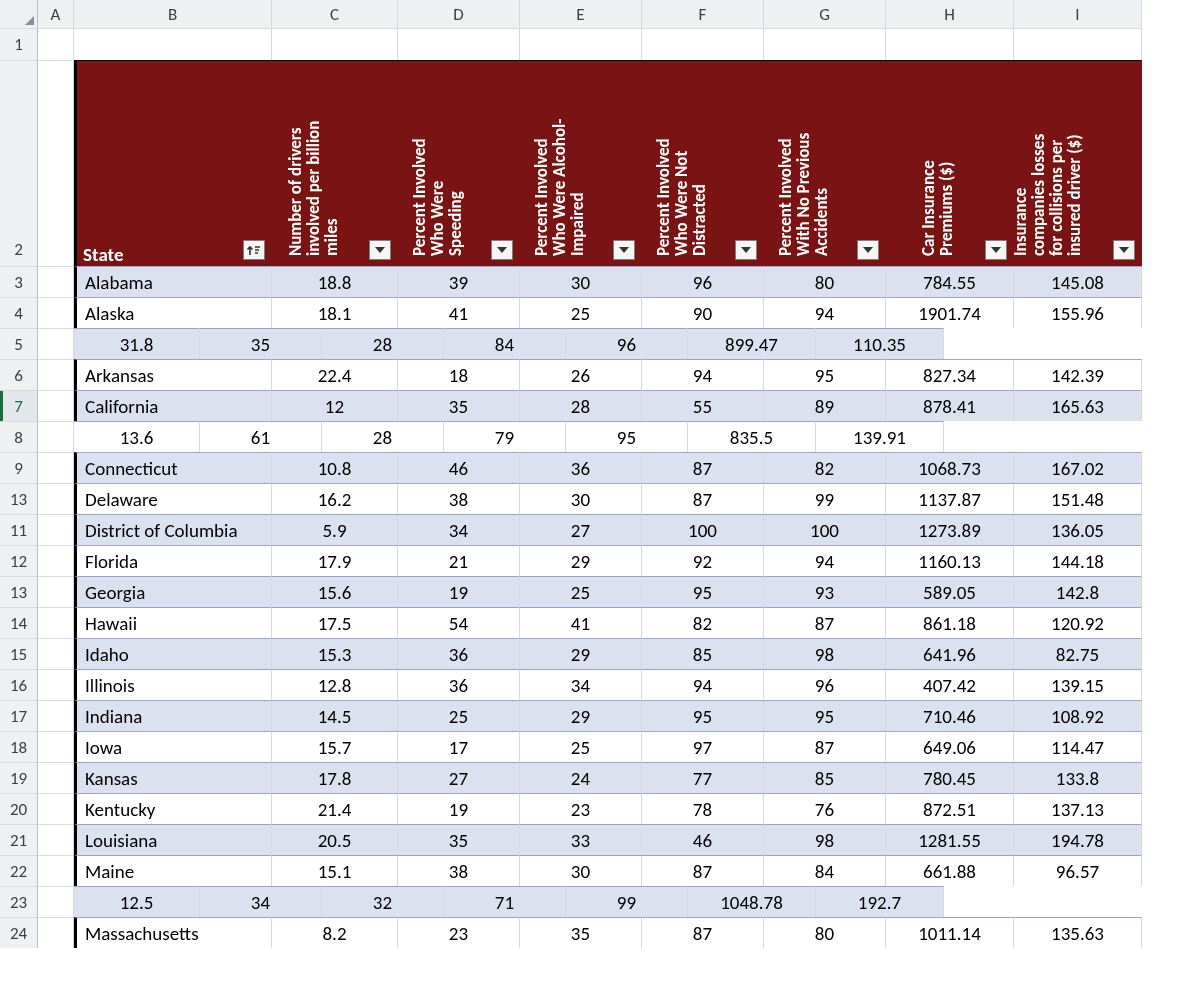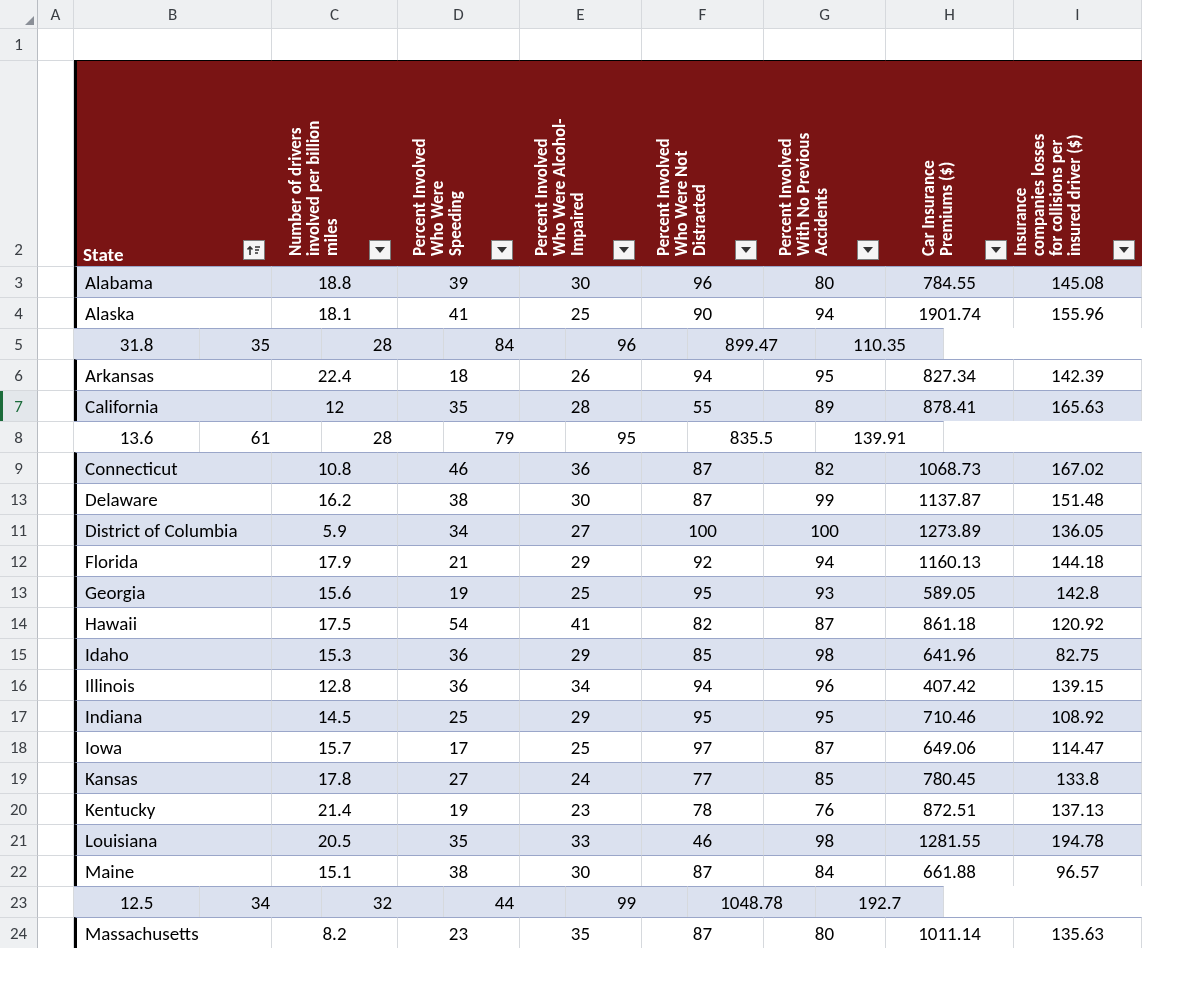--- a/index.html
+++ b/index.html
@@ -499,21 +499,21 @@
         <div class="gc num wF">87</div>
         <div class="gc num wG">84</div>
         <div class="gc num wH">661.88</div>
         <div class="gc num wI">96.57</div>
       </div>
       <div class="gridrow dr band">
         <div class="gc colA wA"></div>
         <div class="gc num wC">12.5</div>
         <div class="gc num wD">34</div>
         <div class="gc num wE">32</div>
-        <div class="gc num wF">44</div>
+        <div class="gc num wF">71</div>
         <div class="gc num wG">99</div>
         <div class="gc num wH">1048.78</div>
         <div class="gc num wI">192.7</div>
       </div>
       <div class="gridrow dr">
         <div class="gc colA wA"></div>
         <div class="gc colB wB">Massachusetts</div>
         <div class="gc num wC">8.2</div>
         <div class="gc num wD">23</div>
         <div class="gc num wE">35</div>

